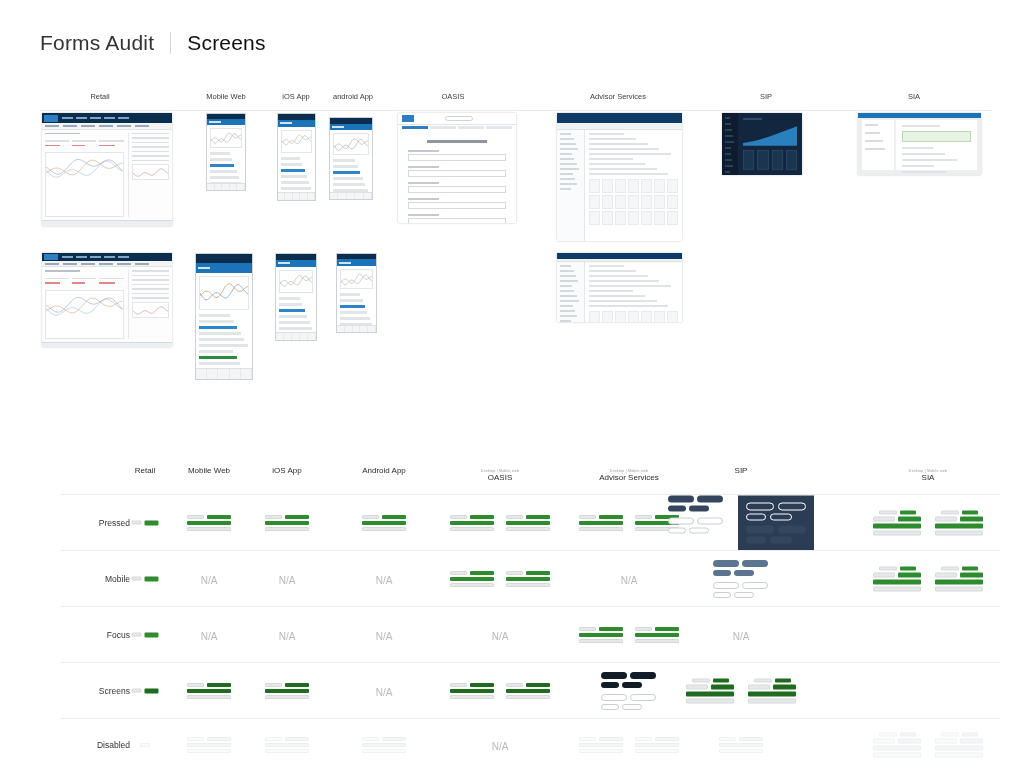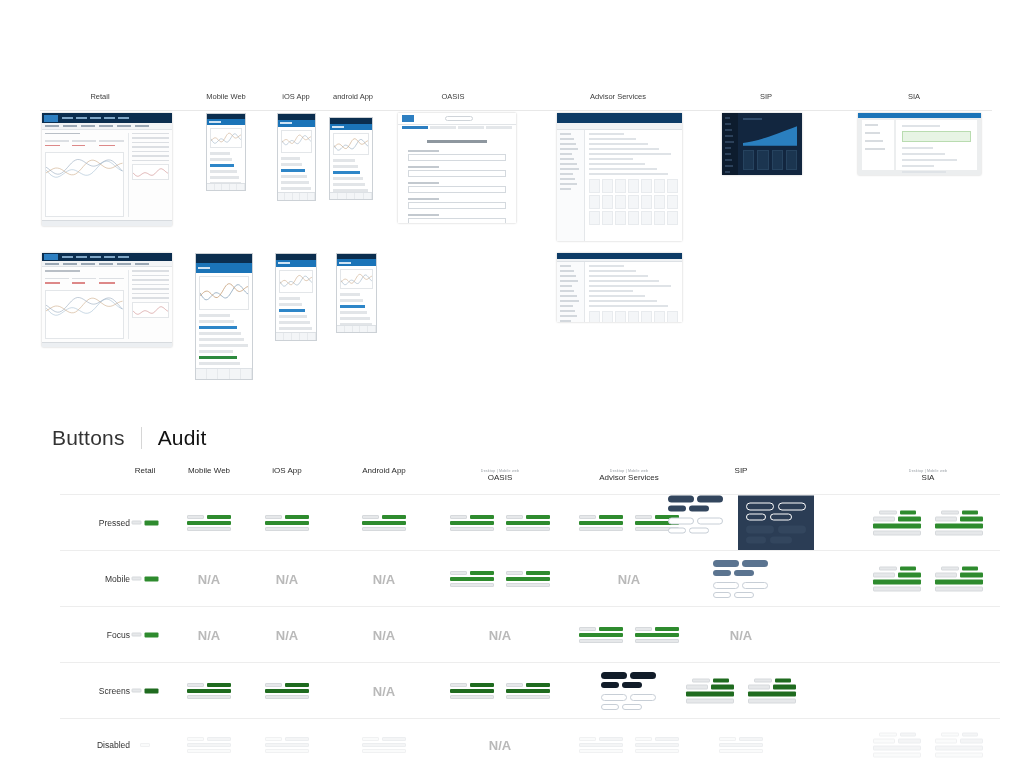--- a/index.html
+++ b/index.html
@@ -122,21 +122,21 @@
   .bt-rows { position: relative; }
   .bt-row { position: relative; border-top: 1px solid #ededed; }
   .bt-row .rowlabel {
     position: absolute; left: 0; top: 50%; transform: translateY(-50%);
     width: 70px; text-align: right; font-size: 8.5px; color: #333;
   }
   .bt-row .cell {
     position: absolute; top: 50%; transform: translate(-50%, -50%);
     text-align: center;
   }
-  .na { font-size: 13px; color: #b9b9b9; font-weight: 700; }
+  .na { font-size: 10px; color: #b9b9b9; font-weight: 400; }
   .chip { display: inline-block; border-radius: 1px; }
   .chip.green { background: #2e8b2e; }
   .chip.greendk { background: #1f6b1f; }
   .chip.grey { background: #e6e8ea; border: 1px solid #d6d9dc; }
   .chip.greylt { background: #f4f5f6; border: 1px solid #eceef0; }
   .chip.ghost { background: #fafbfb; border: 1px solid #f0f1f2; }
   .stack { display: flex; flex-direction: column; gap: 2px; align-items: stretch; }
   .pairrow { display: flex; gap: 3px; }
 
   
@@ -146,20 +146,25 @@
   .pill.slate { background: #5b7490; }
   .pill.outline { border: 1px solid #c7ced6; background: #fff; }
   .pill.outlinew { border: 1px solid #ffffff; background: transparent; }
   .sip-panel { background: #2b3d55; padding: 7px 8px; display: inline-block; }
 </style>
 </head>
 <body>
 
 <div class="page">
 
+  <div class="sec-title" style="left:40px; top:28px;">
+    <span class="t1">Forms Audit</span>
+    <span class="divider"></span>
+    <span class="t2">Screens</span>
+  </div>
 
   <div id="screens-section">
     <div class="colhead-row" id="screens-colheads">
         <div class="colhead" style="left: 60px; top: 6px;">Retail</div>
         <div class="colhead" style="left: 186px; top: 6px;">Mobile Web</div>
         <div class="colhead" style="left: 256px; top: 6px;">iOS App</div>
         <div class="colhead" style="left: 313px; top: 6px;">android App</div>
         <div class="colhead" style="left: 413px; top: 6px;">OASIS</div>
         <div class="colhead" style="left: 578px; top: 6px;">Advisor Services</div>
         <div class="colhead" style="left: 726px; top: 6px;">SIP</div>
@@ -646,25 +651,20 @@
                 <span></span>
                 <span></span>
                 <span></span>
               </div>
             </div>
           </div>
         </div>
       </div>
   </div>
 
-  <div class="sec-title" style="left:52px; top:423px;">
-    <span class="t1">Buttons</span>
-    <span class="divider"></span>
-    <span class="t2">Audit</span>
-  </div>
 
   <div id="buttons-section">
     <div class="bt-head" id="buttons-colheads">
         <div class="ch" style="left: 85px; top: 2px;">
           <div class="main">Retail</div>
         </div>
         <div class="ch" style="left: 149px; top: 2px;">
           <div class="main">Mobile Web</div>
         </div>
         <div class="ch" style="left: 227px; top: 2px;">

